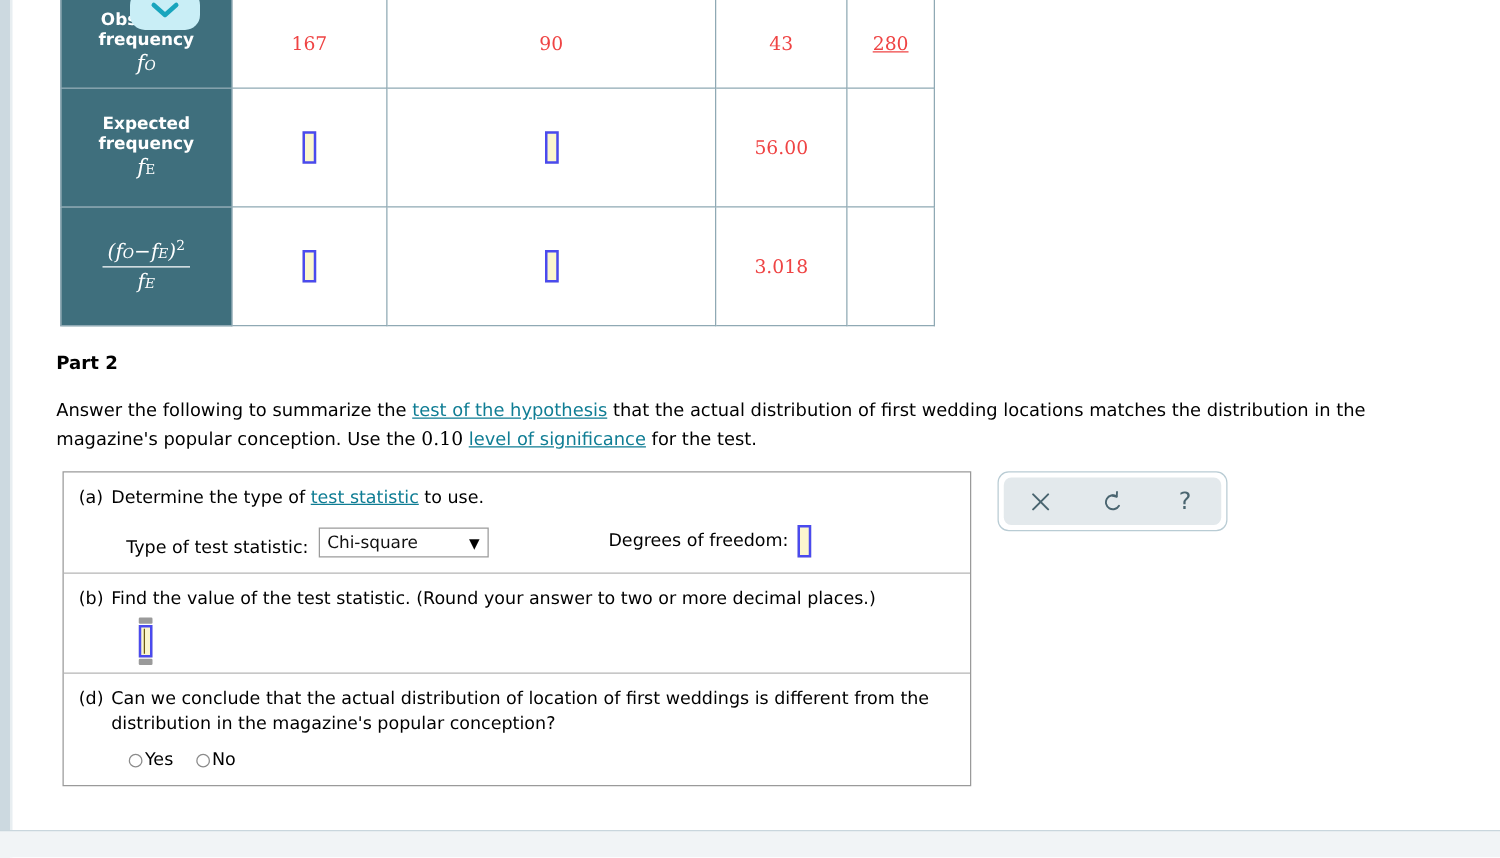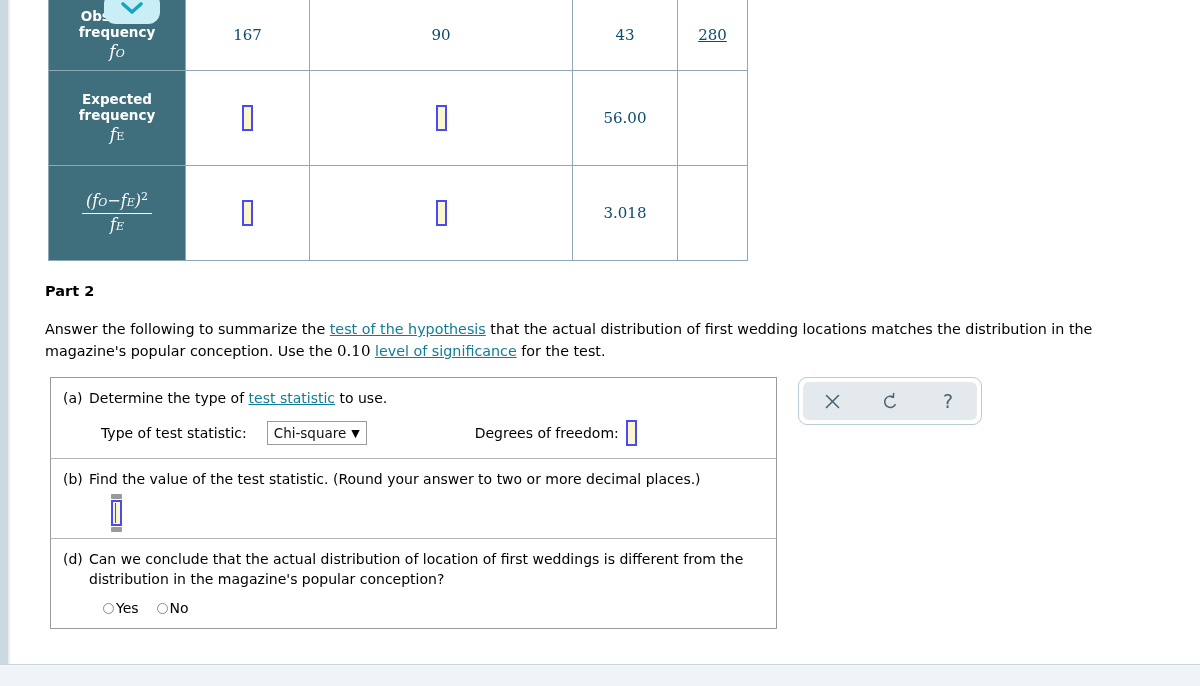--- a/index.html
+++ b/index.html
@@ -45,21 +45,21 @@
     background: #3f6f7d;
     color: #ffffff;
     font-weight: bold;
     font-size: 13.5px;
     line-height: 1.25;
     width: 137px;
     padding: 6px 4px;
   }
   .val-cell {
     background: #ffffff;
-    color: #0c4a6e;
+    color: #ef4444;
     font-family: "DejaVu Serif", "Liberation Serif", serif;
     font-size: 15px;
   }
   .c1 { width: 124px; }
   .c2 { width: 263px; }
   .c3 { width: 105px; }
   .c4 { width: 70px; text-decoration: underline; }
   .row1 td { height: 71px; }
   .row2 td { height: 95px; }
   .row3 td { height: 95px; }
@@ -125,25 +125,25 @@
     width: 727px;
     border: 1px solid #9a9a9a;
     background: #ffffff;
   }
   .qsec { border-bottom: 1px solid #b5b5b5; padding: 10px 12px 12px 12px; }
   .qsec:last-child { border-bottom: none; }
   .qline { font-size: 14px; color: #000; line-height: 1.45; }
   .qlabel { display: inline-block; width: 26px; vertical-align: top; }
   .qtext { display: inline-block; width: calc(100% - 32px); vertical-align: top; }
 
-  .row-inline { margin-top: 12px; display: flex; align-items: center; padding-left: 38px; gap: 12px; }
+  .row-inline { margin-top: 12px; display: flex; align-items: flex-end; padding-left: 38px; }
   .lbl { font-size: 14px; color: #000; }
   .sel {
     margin-left: 8px;
-    width: 100px; height: 24px;
+    width: 136px; height: 24px;
     border: 1px solid #9b9b9b;
     background: #fff;
     display: flex; align-items: center;
     padding: 0 6px;
     font-size: 13.5px; color: #111;
     justify-content: space-between;
   }
   .sel .caret { font-size: 11px; color: #000; }
   .dof { margin-left: 96px; display: flex; align-items: center; }
   .dof .lbl { margin-right: 7px; }

